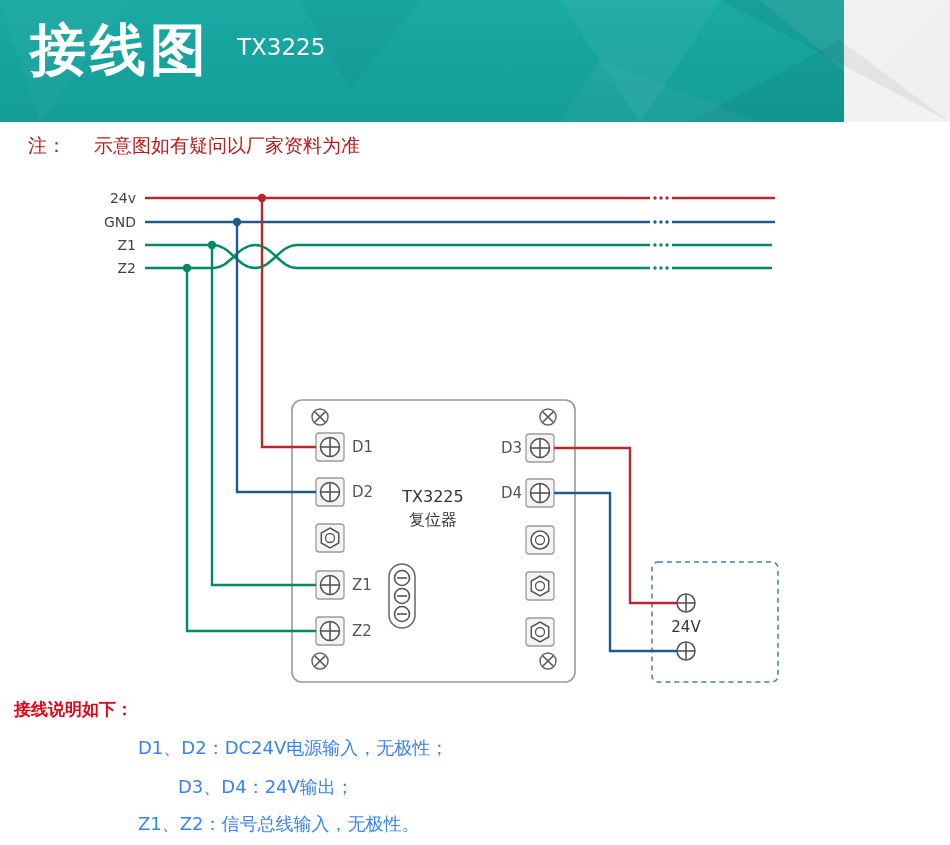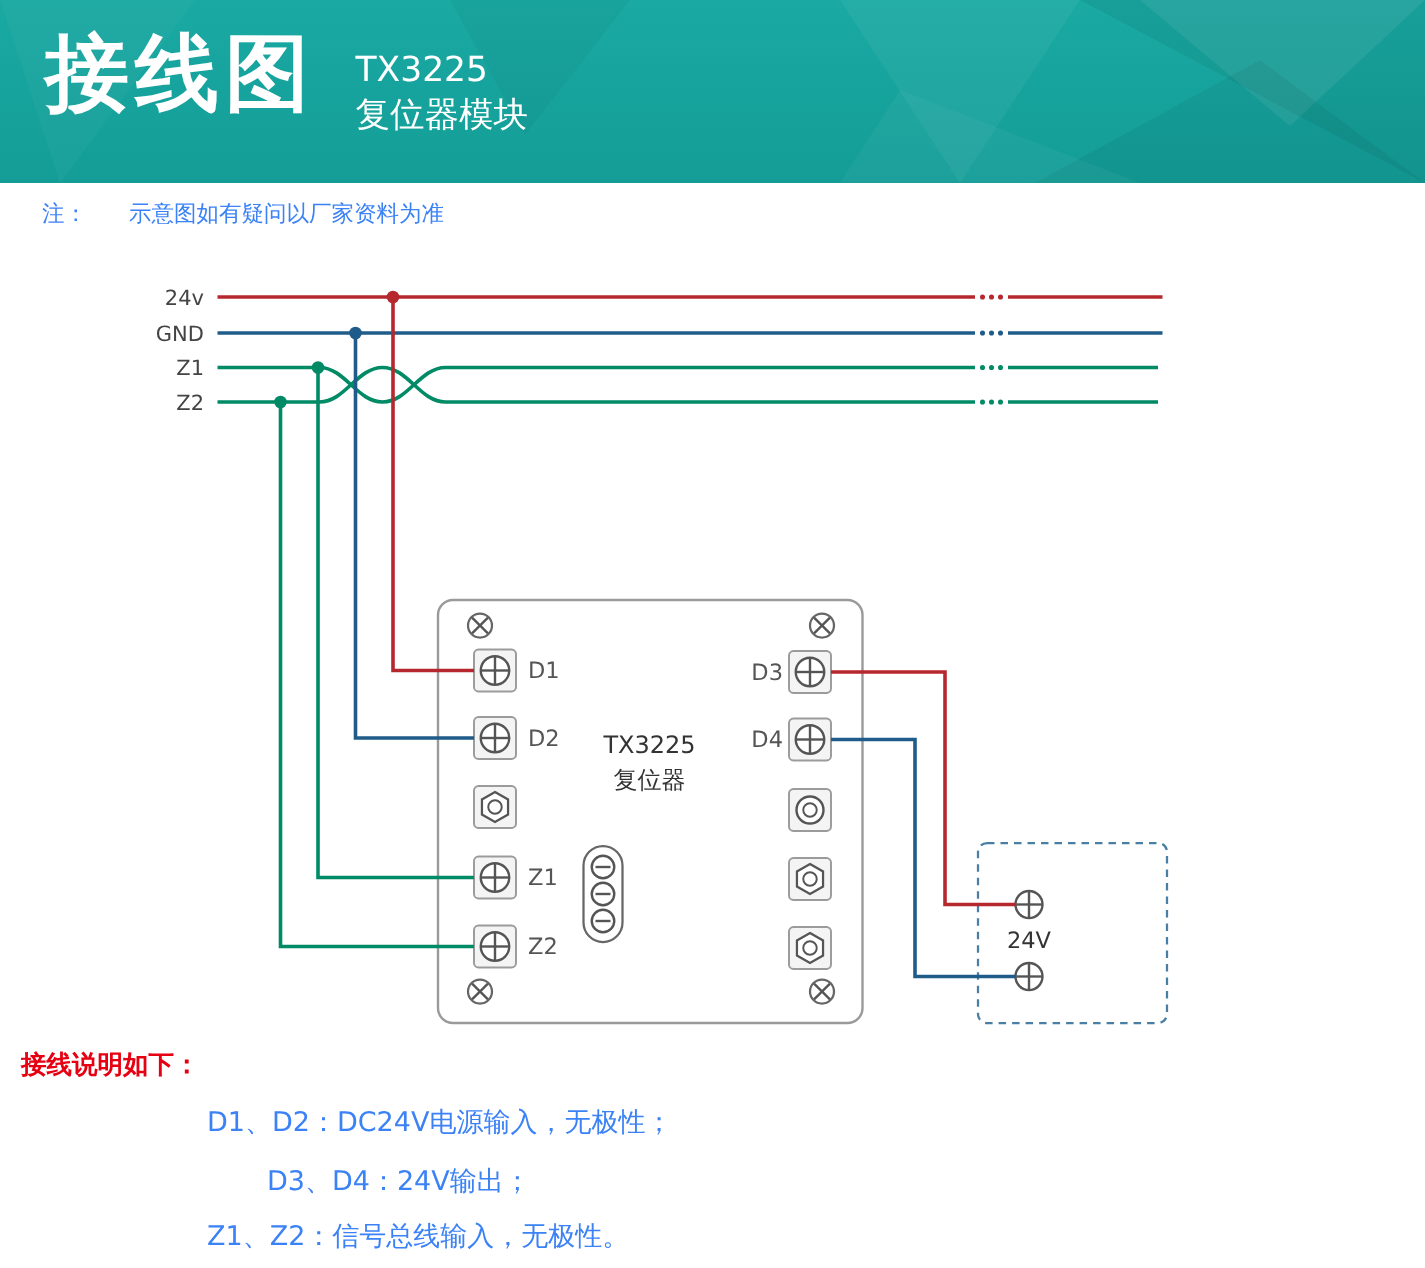--- a/index.html
+++ b/index.html
@@ -3,34 +3,34 @@
 <meta charset="utf-8">
 <style>
   html,body{margin:0;padding:0;}
   body{
     width:950px;height:845px;background:#ffffff;position:relative;overflow:hidden;
     font-family:"DejaVu Sans","Liberation Sans",sans-serif;
   }
   .page{position:absolute;inset:0;}
   
   .banner{
-    position:absolute;left:0;top:0;width:950px;height:122px;
+    position:absolute;left:0;top:0;width:844px;height:122px;
     background:linear-gradient(180deg,#1aa9a3,#149d97);
   }
   .banner-decor{position:absolute;left:0;top:0;width:950px;height:122px;}
   .banner h1{
     position:absolute;left:30px;top:22px;margin:0;
     color:#ffffff;font-size:56px;font-weight:bold;letter-spacing:4px;line-height:1;
   }
   .banner .subtitle{
     position:absolute;left:237px;top:32px;color:#ffffff;
     font-size:23px;line-height:30px;font-weight:500;
   }
   
-  .note{position:absolute;left:28px;top:133px;color:#3b82f6;font-size:15px;}
+  .note{position:absolute;left:28px;top:133px;color:#b91c1c;font-size:19px;}
   .note .note-prefix{margin-right:28px;}
   
   .diagram{position:absolute;left:0;top:180px;}
   .buslabel{font-size:14px;fill:#444;}
   .termlabel{font-size:15px;fill:#555;}
   .modname{font-size:16px;fill:#333;}
   .pwrlabel{font-size:15px;fill:#333;}
   .wire-red{stroke:#b5282d;stroke-width:2.4;fill:none;}
   .wire-blue{stroke:#1f5c8a;stroke-width:2.4;fill:none;}
   .wire-green{stroke:#008a66;stroke-width:2.4;fill:none;}
@@ -62,21 +62,20 @@
       <polygon points="720,0 950,0 950,122" fill="rgba(0,0,0,0.06)"></polygon>
       <polygon points="760,0 950,0 860,84" fill="rgba(255,255,255,0.07)"></polygon>
       <polygon points="840,40 950,122 690,122" fill="rgba(0,0,0,0.05)"></polygon>
       <polygon points="600,60 760,122 560,122" fill="rgba(255,255,255,0.04)"></polygon>
       <polygon points="0,0 130,0 40,122" fill="rgba(255,255,255,0.03)"></polygon>
       <polygon points="300,0 420,0 350,90" fill="rgba(0,0,0,0.03)"></polygon>
     </svg>
     <h1>接线图</h1>
     <div class="subtitle">
       <div>TX3225</div>
-      <div>复位器模块</div>
     </div>
   </header>
 
   <div class="note">
     <span class="note-prefix">注：</span><span class="note-text">示意图如有疑问以厂家资料为准</span>
   </div>
 
   <svg class="diagram" width="950" height="520" viewBox="0 0 950 520">
 
     <text x="136" y="23" text-anchor="end" class="buslabel">24v</text>

